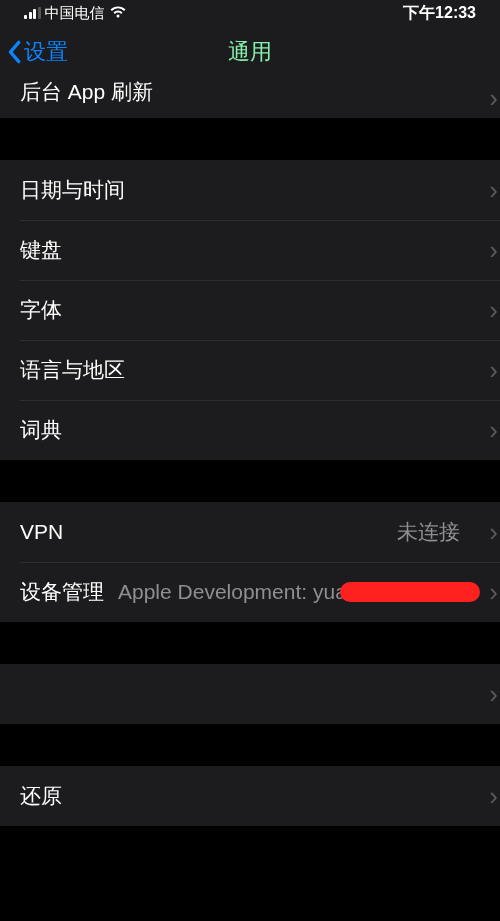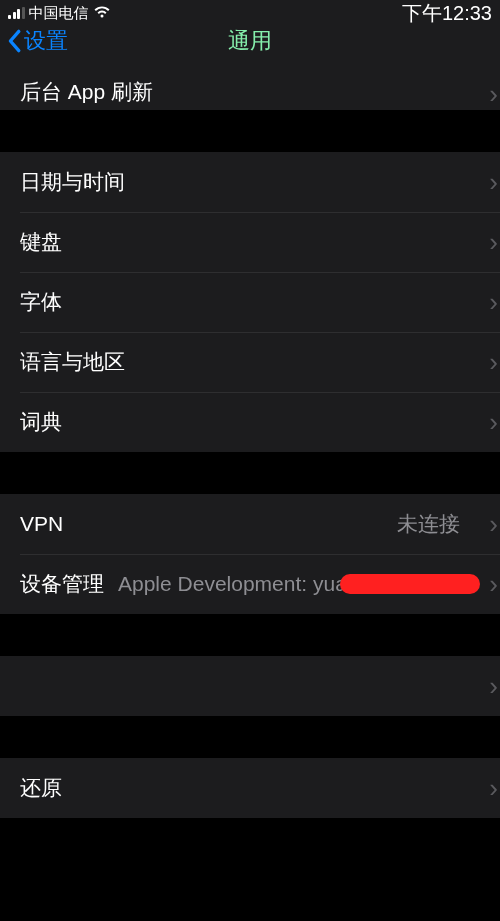--- a/index.html
+++ b/index.html
@@ -11,26 +11,26 @@
       font-family: -apple-system, "PingFang SC", "Helvetica Neue", sans-serif;
       overflow: hidden;
       position: relative;
     }
     
     .status-bar {
       height: 26px;
       display: flex;
       align-items: center;
       justify-content: space-between;
-      padding: 0 8px;
+      padding: 0 24px;
       font-size: 15px;
       background: #1c1c1e;
     }
     .status-left, .status-right { display: flex; align-items: center; gap: 4px; }
-    .status-center { font-size: 20px; font-weight: 400; }
+    .status-center { font-size: 16px; font-weight: 700; }
     .signal-bars { display: inline-flex; align-items: flex-end; gap: 1.5px; height: 12px; }
     .signal-bars span { width: 3px; background: #fff; border-radius: 1px; }
     .signal-bars span:nth-child(1){height:4px;}
     .signal-bars span:nth-child(2){height:7px;}
     .signal-bars span:nth-child(3){height:10px;}
     .signal-bars span:nth-child(4){height:12px; background:#555;}
     .wifi { font-size: 14px; }
     .battery {
       width: 30px; height: 14px; border: 1.5px solid #fff; border-radius: 3px;
       position: relative; display: inline-block;
@@ -42,20 +42,21 @@
     .battery-fill{
       position:absolute; left:1px; top:1px; bottom:1px; right:1px;
       background:#34c759; border-radius:1.5px;
     }
     
     .nav-bar {
       height: 52px;
       background: #1c1c1e;
       position: relative;
       display: flex;
+      align-items: center;
       justify-content: center;
     }
     .nav-back {
       position: absolute;
       left: 6px;
       display: flex;
       align-items: center;
       color: #0a84ff;
       font-size: 22px;
       gap: 2px;
@@ -67,21 +68,21 @@
       background: #1c1c1e;
     }
     .gap { height: 42px; background: #000; }
     .row {
       min-height: 60px;
       display: flex;
       align-items: center;
       padding: 0 20px;
       position: relative;
     }
-    .row.partial { min-height: 30px; align-items: flex-start; padding-bottom: 4px; }
+    .row.partial { min-height: 30px; align-items: flex-start; padding-bottom: 12px; }
     .row + .row::before {
       content:"";
       position:absolute; left:20px; right:0; top:0; height:1px; background:#2e2e30;
     }
     .row-label { font-size: 21px; color: #fff; flex: 0 0 auto; }
     .row-value { font-size: 21px; color: #8e8e93; margin-left: auto; margin-right: 20px; white-space: nowrap; overflow: hidden; text-overflow: ellipsis; }
     .row-detail { font-size: 21px; color: #8e8e93; margin-left: 14px; flex: 1 1 auto; white-space: nowrap; overflow: hidden; text-overflow: ellipsis; position: relative; }
     .chevron {
       position:absolute; right:2px; top:50%; transform:translateY(-50%);
       color:#5a5a5e; font-size:26px; font-weight:300;

